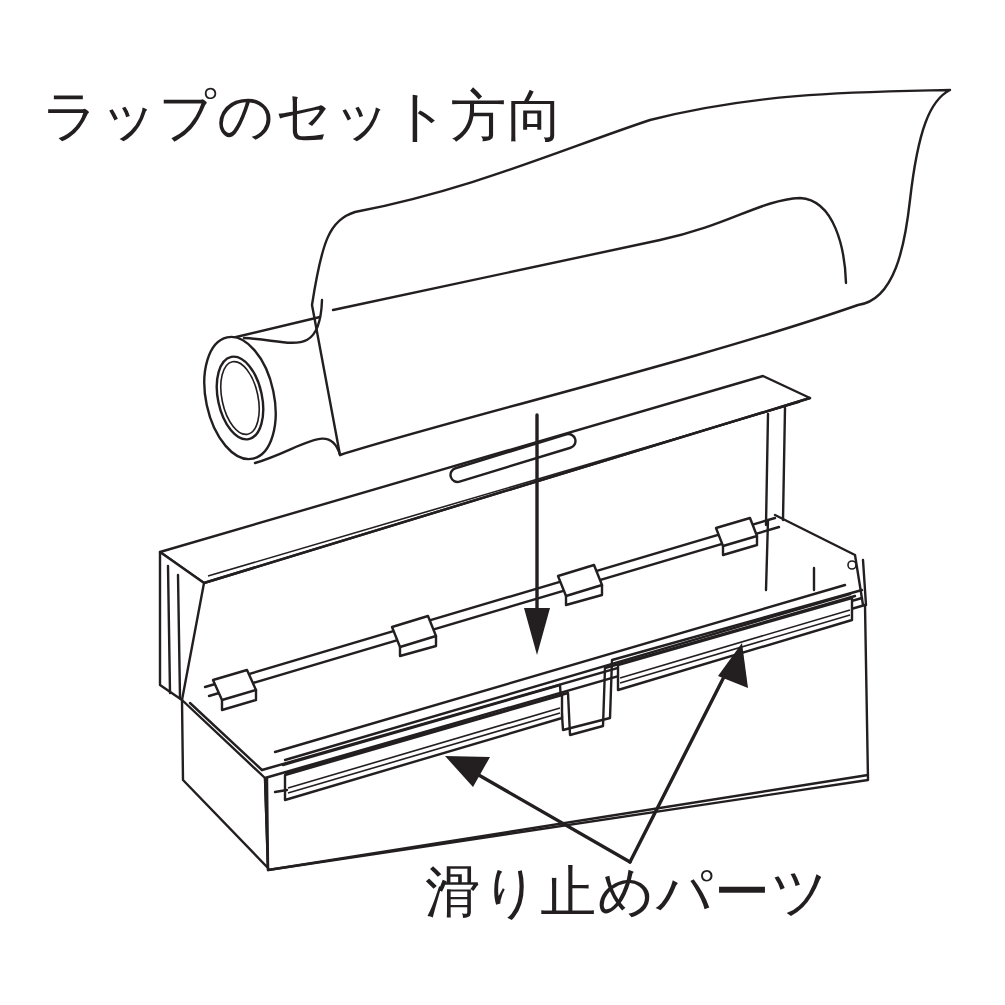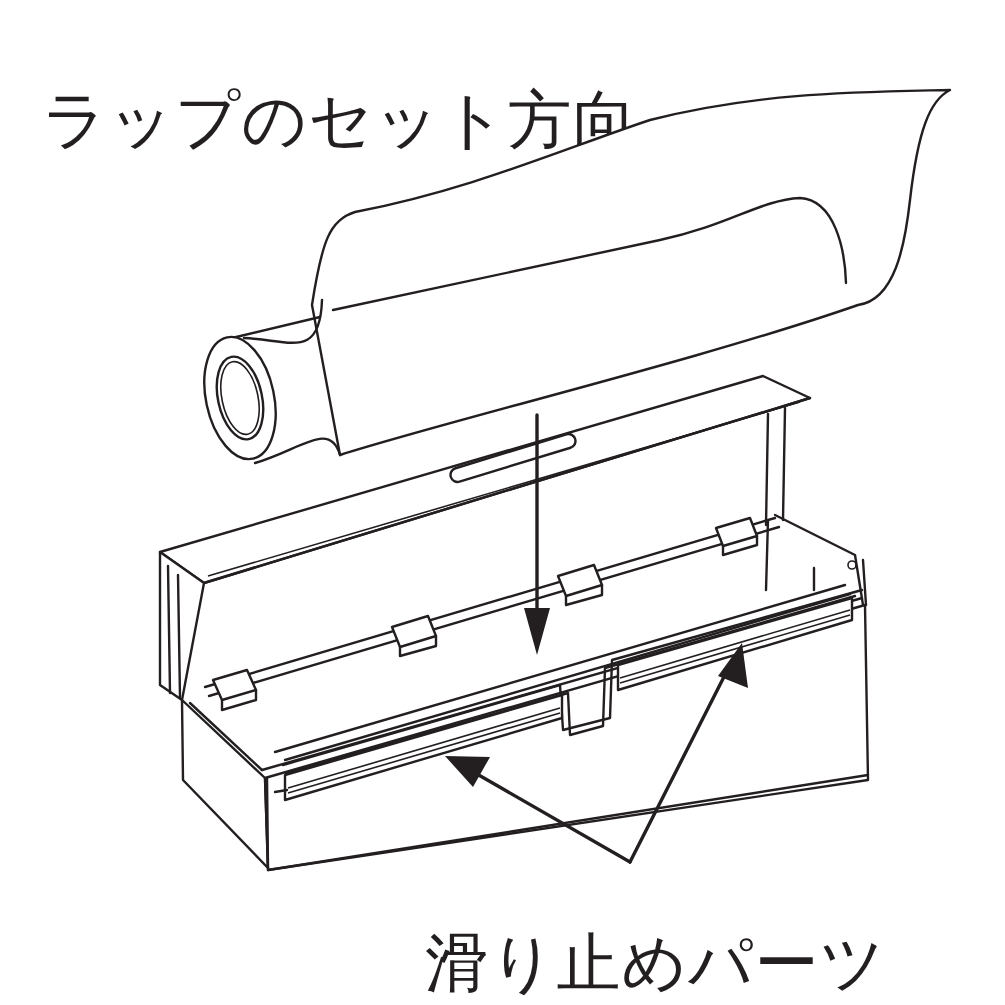--- a/index.html
+++ b/index.html
@@ -1,20 +1,20 @@
 <!DOCTYPE html>
 <html><head>
 <meta charset="utf-8">
 <style>
   html, body { margin:0; padding:0; background:#ffffff; }
   body { width:1005px; height:1005px; position:relative; overflow:hidden;
          font-family:"DejaVu Sans", sans-serif; color:#231f20; }
-  .label { position:absolute; font-size:64px; letter-spacing:1px; line-height:1; white-space:nowrap; color:#231f20;text-align:center; }
+  .label { position:absolute; font-size:56px; letter-spacing:1px; line-height:1; white-space:nowrap; color:#231f20;text-align:center; }
   #title-label { left:42px; top:88px; }
-  #parts-label { left:425px; top:931px; }
+  #parts-label { left:425px; top:864px; }
   svg { position:absolute; left:0; top:0; }
   .ln { fill:none; stroke:#231f20; stroke-width:2.4; stroke-linejoin:round; stroke-linecap:round; }
   .thin { fill:none; stroke:#231f20; stroke-width:1.6; }
   .fillw { fill:#ffffff; stroke:#231f20; stroke-width:2.4; stroke-linejoin:round; }
   .arrow { fill:none; stroke:#231f20; stroke-width:3.4; stroke-linecap:round; }
   .head { fill:#231f20; stroke:none; }
 </style>
 </head>
 <body>
 

